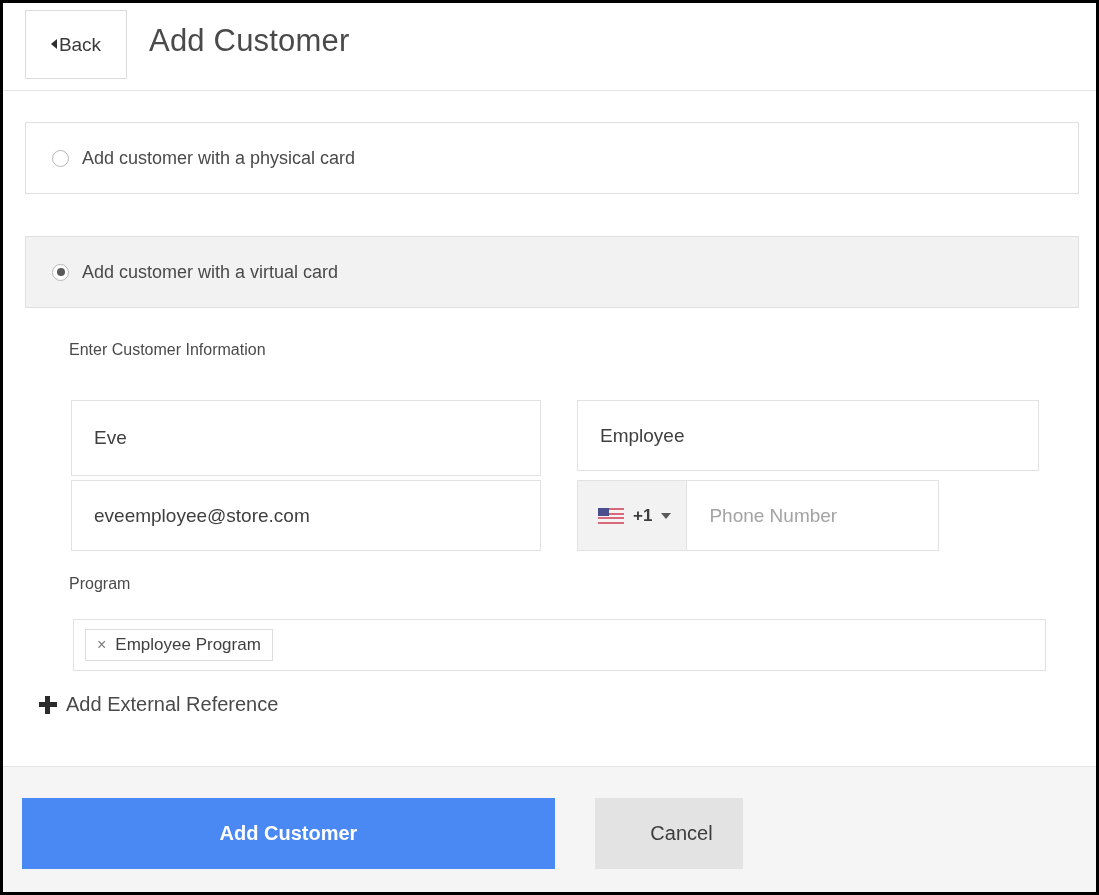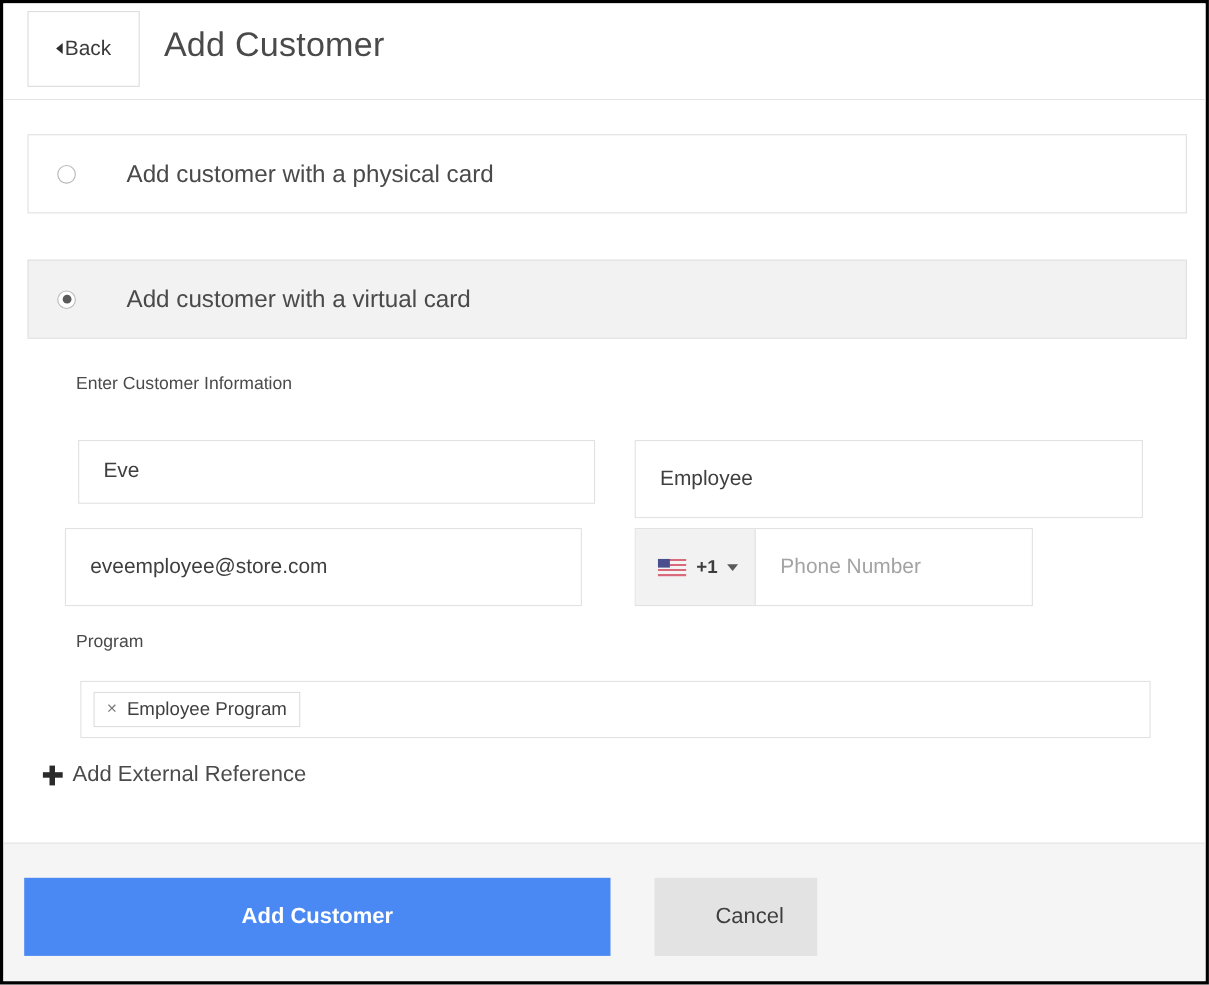--- a/index.html
+++ b/index.html
@@ -118,23 +118,22 @@
     left: 50%;
     top: 50%;
     width: 8px;
     height: 8px;
     margin-left: -4px;
     margin-top: -4px;
     border-radius: 50%;
     background: #5a5a5a;
   }
   .option-label {
-    font-size: 22px;
+    font-size: 18px;
     color: #4a4a4a;
-    margin-left: 33px;
   }
 
   .section-heading {
     position: absolute;
     font-size: 16px;
     color: #4a4a4a;
     font-weight: 400;
   }
   #heading-customer-info { left: 66px; top: 250px; }
   #heading-program       { left: 66px; top: 484px; }
@@ -146,23 +145,23 @@
     background: #ffffff;
     display: flex;
     align-items: center;
     font-size: 19px;
     color: #3f3f3f;
     cursor: text;
   }
   .field .val { padding-left: 22px; }
   .field .ph  { padding-left: 22px; color: #a3a3a3; }
 
-  #field-first-name { left: 68px;  top: 309px; width: 470px; height: 58px; }
+  #field-first-name { left: 68px;  top: 309px; width: 470px; height: 76px; }
   #field-last-name  { left: 574px; top: 309px; width: 462px; height: 71px; }
-  #field-email      { left: 56px;  top: 389px; width: 470px; height: 71px; }
+  #field-email      { left: 68px;  top: 389px; width: 470px; height: 71px; }
 
   #field-phone {
     left: 574px; top: 389px; width: 362px; height: 71px;
     padding: 0;
   }
   .phone-prefix {
     display: flex;
     align-items: center;
     gap: 9px;
     height: 100%;

